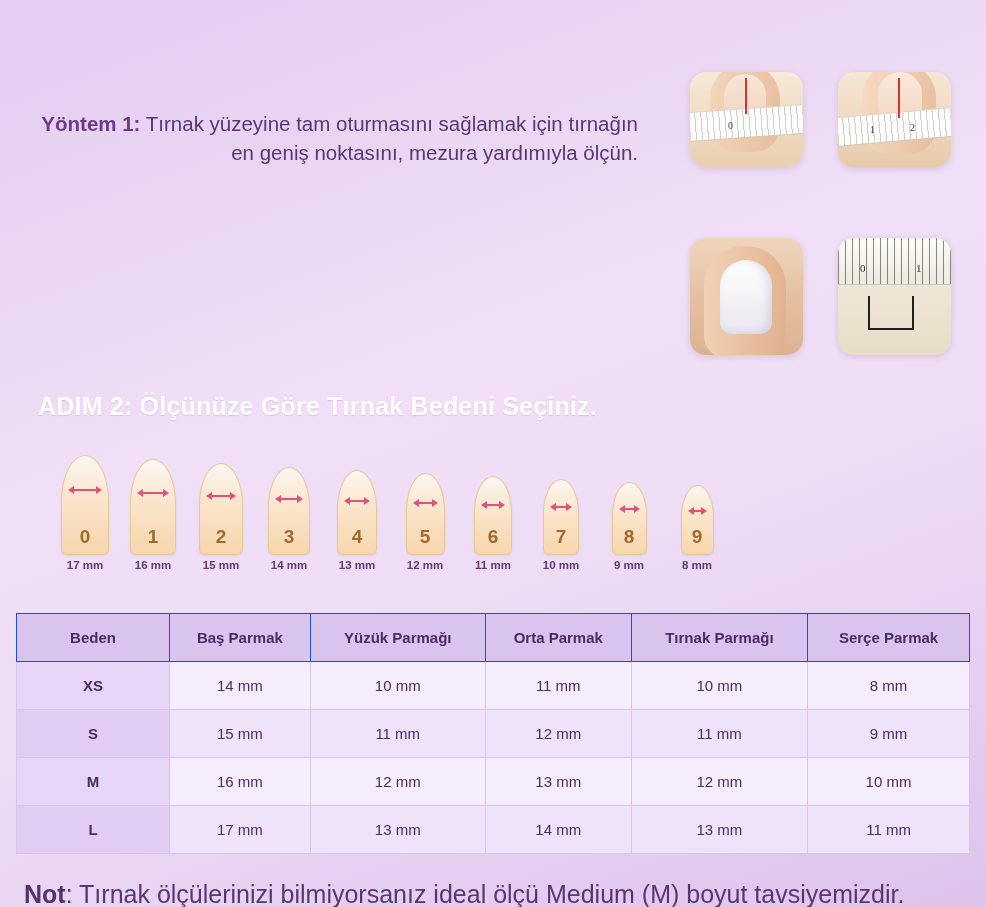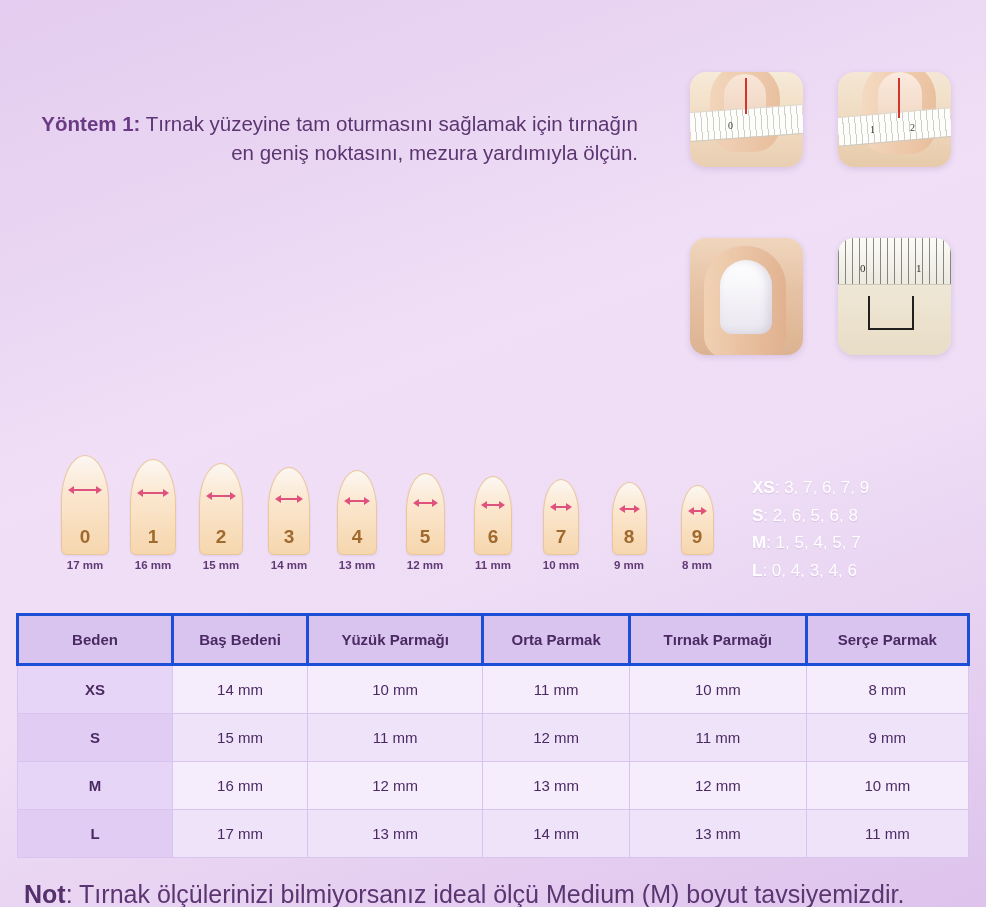--- a/index.html
+++ b/index.html
@@ -221,21 +221,21 @@
   table.size-table {
     border-collapse: collapse;
     width: 100%;
     font-size: 15px;
   }
   table.size-table th {
     background: #d9c4ef;
     color: #4b2a63;
     font-weight: bold;
     height: 45px;
-    border: 3px solid #1d4ed8;
+    border: 1px solid #1d4ed8;
     font-size: 15px;
   }
   table.size-table td {
     height: 45px;
     text-align: center;
     border: 1px solid #d8c4ee;
     color: #4b2a63;
     font-size: 15px;
   }
   table.size-table td.beden {
@@ -300,20 +300,21 @@
     <div class="ph-inner">
       <div class="ruler"></div>
       <span class="rnum" style="left:22px;">0</span>
       <span class="rnum" style="left:78px;">1</span>
       <div class="markline" style="left:30px; top:58px; width:2px; height:34px;"></div>
       <div class="markline" style="left:30px; top:90px; width:46px; height:2px;"></div>
       <div class="markline" style="left:74px; top:58px; width:2px; height:34px;"></div>
     </div>
   </div>
 
+  <div class="step-title" id="step2-title">ADIM 2: Ölçünüze Göre Tırnak Bedeni Seçiniz.</div>
 
   <div class="nails-row" id="nails-row">
       <div class="nail-item" style="left: 26px;">
         <div class="nail-shape" style="width: 46px; height: 98px; margin-top: 0px;">
           <div class="nail-arrow" style="top: 29px;">
             <span class="tipL"></span>
             <span class="bar"></span>
             <span class="tipR"></span>
           </div>
           <div class="nail-num">0</div>
@@ -414,33 +415,27 @@
             <span class="tipL"></span>
             <span class="bar"></span>
             <span class="tipR"></span>
           </div>
           <div class="nail-num">9</div>
         </div>
         <div class="nail-mm" style="top: 104px;">8 mm</div>
       </div>
     </div>
 
-  <div class="legend" id="legend">
-      <div><b>XS</b><span>: 3, 7, 6, 7, 9</span></div>
-      <div><b>S</b><span>: 2, 6, 5, 6, 8</span></div>
-      <div><b>M</b><span>: 1, 5, 4, 5, 7</span></div>
-      <div><b>L</b><span>: 0, 4, 3, 4, 6</span></div>
-    </div>
 
   <div class="table-wrap">
     <table class="size-table">
       <thead>
         <tr id="thead-row">
             <th style="width: 150px;">Beden</th>
-            <th>Baş Bedeni</th>
+            <th>Baş Parmak</th>
             <th>Yüzük Parmağı</th>
             <th>Orta Parmak</th>
             <th>Tırnak Parmağı</th>
             <th>Serçe Parmak</th>
           </tr>
       </thead>
       <tbody id="tbody">
           <tr class="odd">
             <td class="beden">XS</td>
             <td>14 mm</td>

